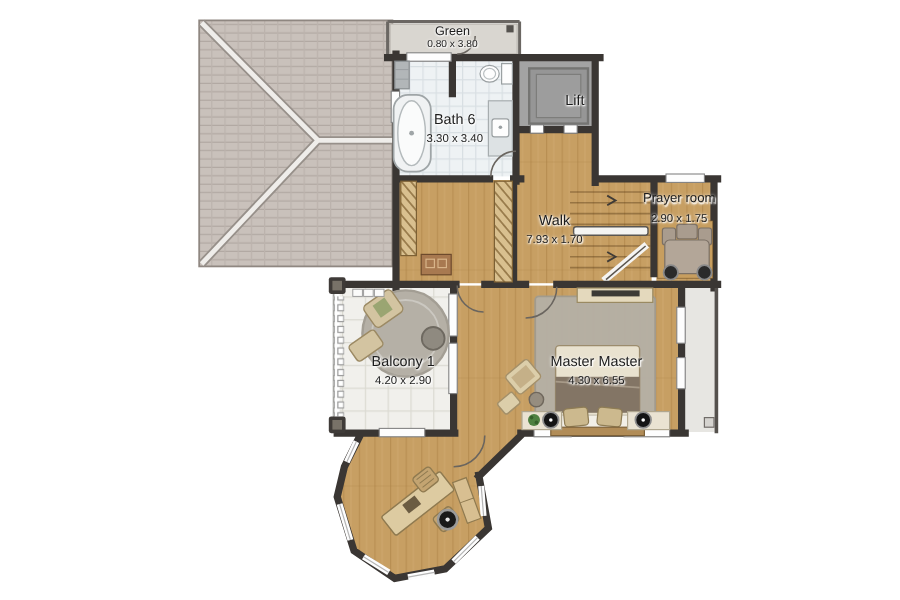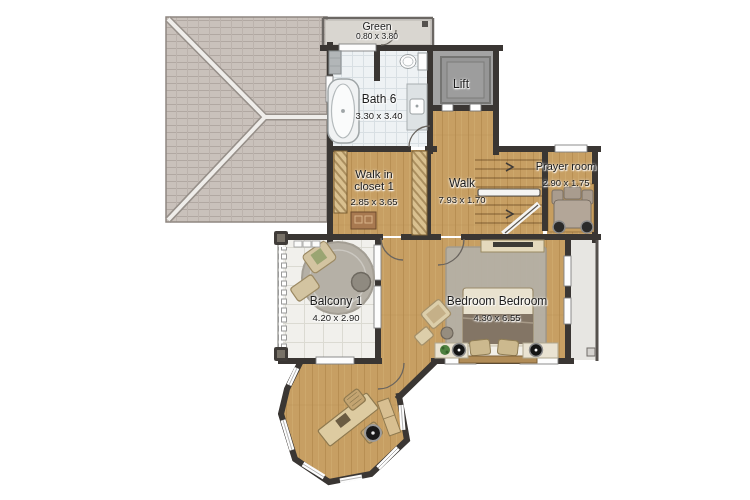--- a/index.html
+++ b/index.html
@@ -274,43 +274,39 @@
 <div class="room-label small" style="left:377px;top:31px">
   <div class="nm">Green</div>
   <div class="dm">0.80 x 3.80</div>
 </div>
 
 <div class="room-label" style="left:379px;top:107px">
   <div class="nm">Bath 6</div>
   <div class="dm">3.30 x 3.40</div>
 </div>
 
-<div class="room-label" style="left:461px;top:84px">
+<div class="room-label" style="left:479px;top:84px">
   <div class="nm">Lift</div>
 </div>
 
-<div class="room-label wrap" style="left:374px;top:188px">
-  <div class="nm">Walk in closet 1</div>
-  <div class="dm">2.85 x 3.65</div>
-</div>
 
 <div class="room-label" style="left:462px;top:191px">
   <div class="nm">Walk</div>
   <div class="dm">7.93 x 1.70</div>
 </div>
 
 <div class="room-label" style="left:566px;top:174px">
   <div class="nm" style="font-size:11px">Prayer room</div>
   <div class="dm">2.90 x 1.75</div>
 </div>
 
 <div class="room-label" style="left:336px;top:309px">
   <div class="nm">Balcony 1</div>
   <div class="dm">4.20 x 2.90</div>
 </div>
 
 <div class="room-label" style="left:497px;top:309px">
-  <div class="nm">Bedroom Bedroom</div>
+  <div class="nm">Master Master</div>
   <div class="dm">4.30 x 6.55</div>
 </div>
 
 
 </div>
 
 </body></html>

